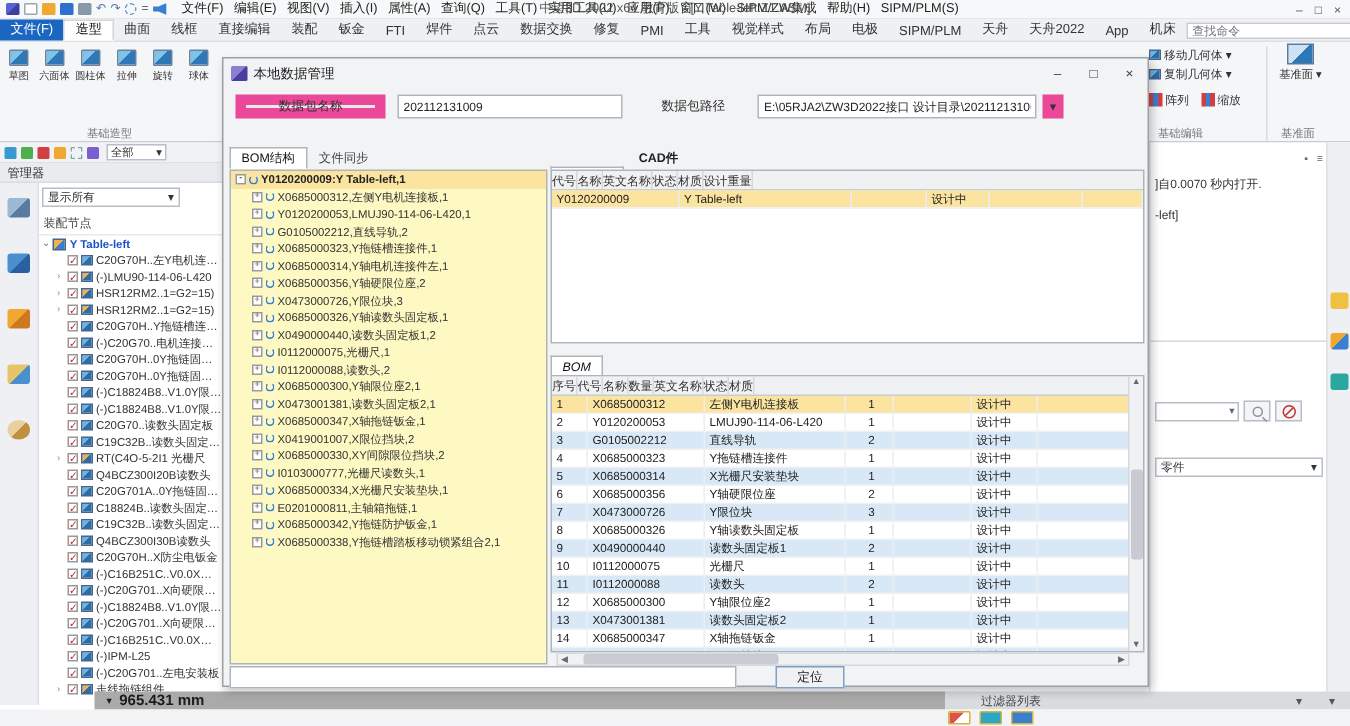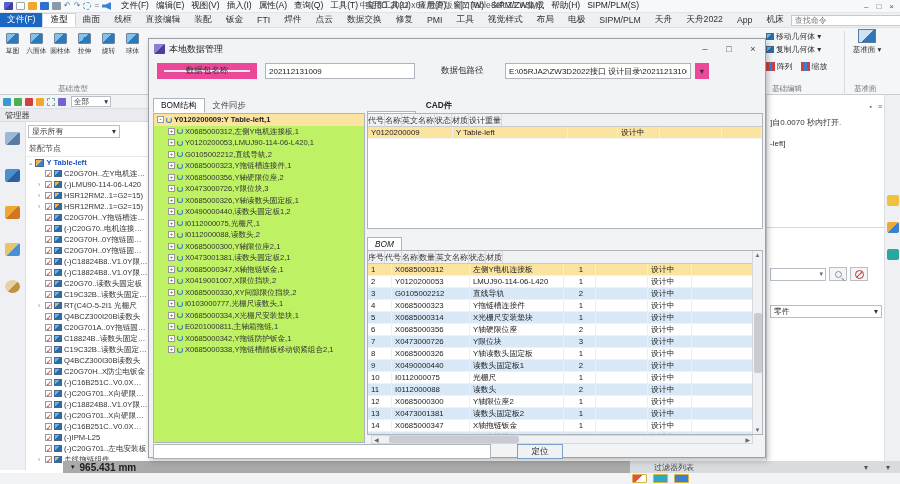--- a/index.html
+++ b/index.html
@@ -100,21 +100,21 @@
   .dico{width:11px;height:10px;background:linear-gradient(135deg,#8a7fd0 50%,#4a3f9e 50%);border-radius:1px;}
   #dctrl{margin-left:auto;display:flex;}
   #dctrl span{width:24px;text-align:center;color:#444;font-size:9px;line-height:18px;}
   .fieldlbl{background:#e8e9eb;border:7px solid #ec4899;display:flex;align-items:center;justify-content:center;font-size:8.5px;color:#333;}
   .fieldin{border:1px solid #aeb4bc;background:#fff;font-size:8px;padding:0 3px;color:#222;font-family:"Liberation Sans",sans-serif;}
   .plainlbl{display:flex;align-items:center;font-size:8.5px;color:#333;}
   .dtabs{display:flex;align-items:flex-end;height:14px;font-size:8.3px;}
   .dtab{padding:1px 7px;border:1px solid transparent;color:#444;}
   .dtab.sel{background:#fff;border:1px solid #aeb4bc;border-bottom-color:#fff;color:#111;}
   .dtablabel{padding:1px 5px;color:#222;font-weight:bold;}
-  #dltreebox{left:4px;top:74px;width:212px;height:330px;background:#bef264;border:1px solid #aeb4bc;overflow:hidden;font-size:7.6px;line-height:11.5px;white-space:nowrap;}
+  #dltreebox{left:4px;top:74px;width:212px;height:330px;background:#fef9c3;border:1px solid #aeb4bc;overflow:hidden;font-size:7.6px;line-height:11.5px;white-space:nowrap;}
   .droot{display:flex;align-items:center;gap:2px;background:#fbe3a0;padding-left:3px;font-weight:bold;color:#222;}
   .dtrow{display:flex;align-items:center;gap:2px;padding-left:14px;color:#333;}
   .plus{width:7px;height:7px;border:1px solid #999;font-size:6px;line-height:5px;text-align:center;color:#555;flex:none;background:#fff;}
   .refr{width:6px;height:6px;border:1.5px solid #2f7fd6;border-top-color:transparent;border-radius:50%;flex:none;}
   
   .tbl{background:#fff;border:1px solid #aeb4bc;overflow:hidden;}
   .thead{display:flex;background:#f0f1f3;border-bottom:1px solid #c8ccd2;height:13px;}
   .thead div{border-right:1px solid #d5d8dc;display:flex;align-items:center;justify-content:center;font-size:8px;color:#333;}
   .trow{display:flex;height:12px;border-bottom:1px solid #f0f1f3;}
   .trow div{border-right:1px solid #eceef0;display:flex;align-items:center;padding-left:3px;font-size:7.8px;color:#222;overflow:hidden;white-space:nowrap;}
@@ -580,20 +580,25 @@
             <span class="refr"></span>
             <span>G0105002212,直线导轨,2</span>
           </div>
 
           <div class="dtrow">
             <span class="plus">+</span>
             <span class="refr"></span>
             <span>X0685000323,Y拖链槽连接件,1</span>
           </div>
 
+          <div class="dtrow">
+            <span class="plus">+</span>
+            <span class="refr"></span>
+            <span>X0685000314,Y轴电机连接件左,1</span>
+          </div>
 
           <div class="dtrow">
             <span class="plus">+</span>
             <span class="refr"></span>
             <span>X0685000356,Y轴硬限位座,2</span>
           </div>
 
           <div class="dtrow">
             <span class="plus">+</span>
             <span class="refr"></span>

